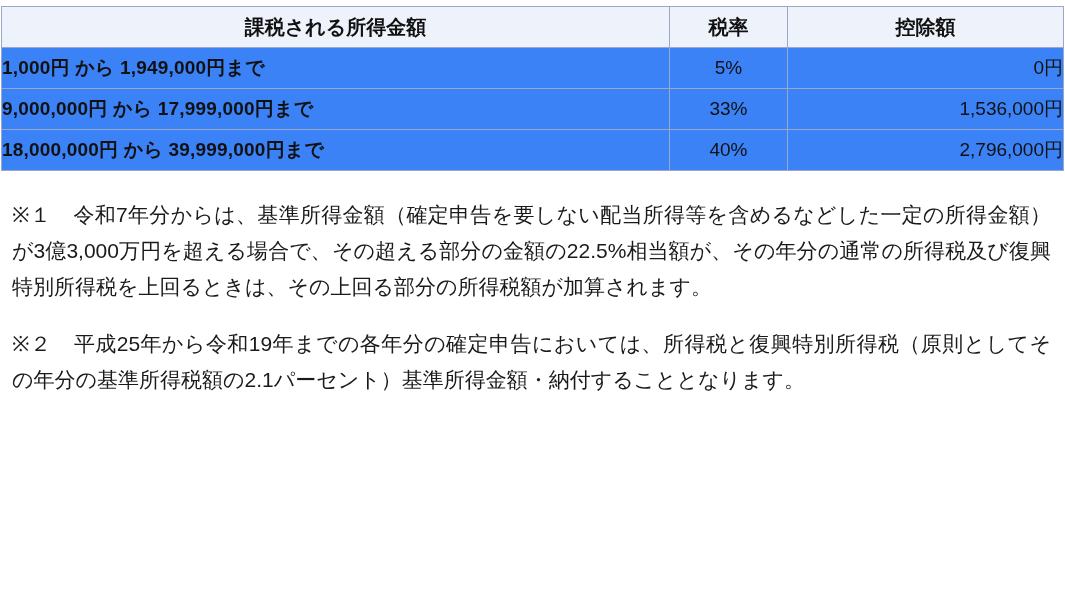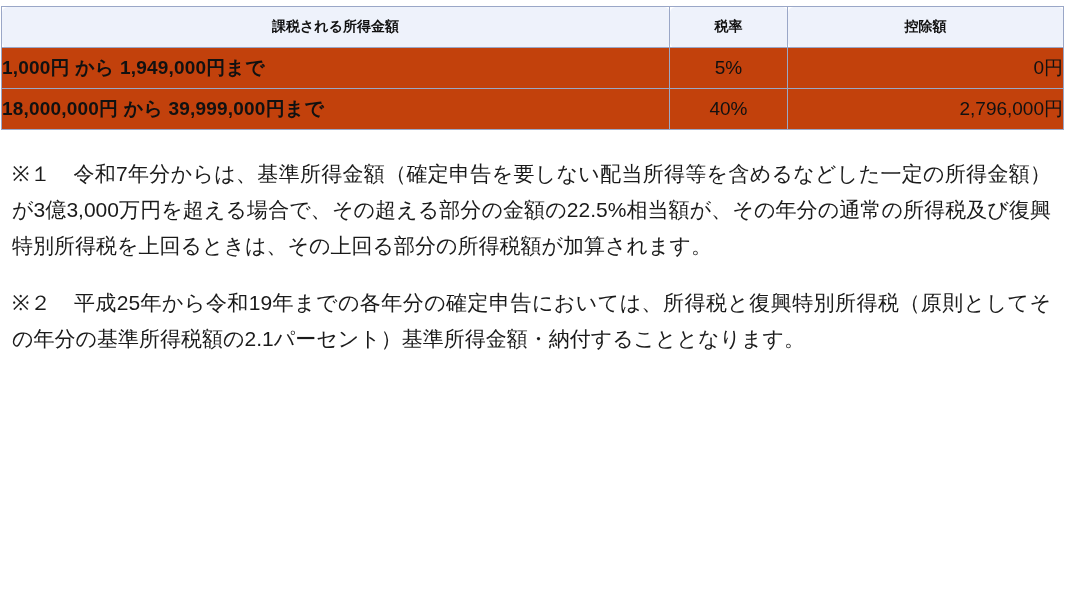--- a/index.html
+++ b/index.html
@@ -30,28 +30,27 @@
   }
   table.tax-table th,
   table.tax-table td {
     border: 1px solid #9aa7c7;
     padding: 0;
     vertical-align: middle;
   }
   table.tax-table thead th {
     background: #eef2fb;
     height: 40px;
-    font-size: 14px;
+    font-size: 20px;
     font-weight: bold;
     text-align: center;
     color: #111111;
-    border-radius: 6px;
   }
   table.tax-table tbody td {
-    background: #c2410c;
+    background: #3b82f6;
     height: 40px;
     font-size: 19px;
     color: #111111;
   }
   .col-income { width: 668px; }
   .col-rate   { width: 118px; }
   .col-deduct { width: 276px; }
 
   td.cell-income {
     text-align: left;
@@ -107,20 +106,25 @@
         <th>控除額</th>
       </tr>
     </thead>
     <tbody>
       <tr>
         <td class="cell-income">1,000円 から 1,949,000円まで</td>
         <td class="cell-rate">5%</td>
         <td class="cell-deduct">0円</td>
       </tr>
       <tr>
+        <td class="cell-income">9,000,000円 から 17,999,000円まで</td>
+        <td class="cell-rate">33%</td>
+        <td class="cell-deduct">1,536,000円</td>
+      </tr>
+      <tr>
         <td class="cell-income">18,000,000円 から 39,999,000円まで</td>
         <td class="cell-rate">40%</td>
         <td class="cell-deduct">2,796,000円</td>
       </tr>
     </tbody>
   </table>
 
   <div class="notes">
     <p class="note"><span class="marker">※１</span><span class="marker-gap"></span><span>令和7年分からは、基準所得金額（確定申告を要しない配当所得等を含めるなどした一定の所得金額）が3億3,000万円を超える場合で、その超える部分の金額の22.5%相当額が、その年分の通常の所得税及び復興特別所得税を上回るときは、その上回る部分の所得税額が加算されます。</span></p>
     <p class="note"><span class="marker">※２</span><span class="marker-gap"></span><span>平成25年から令和19年までの各年分の確定申告においては、所得税と復興特別所得税（原則としてその年分の基準所得税額の2.1パーセント）基準所得金額・納付することとなります。</span></p>

